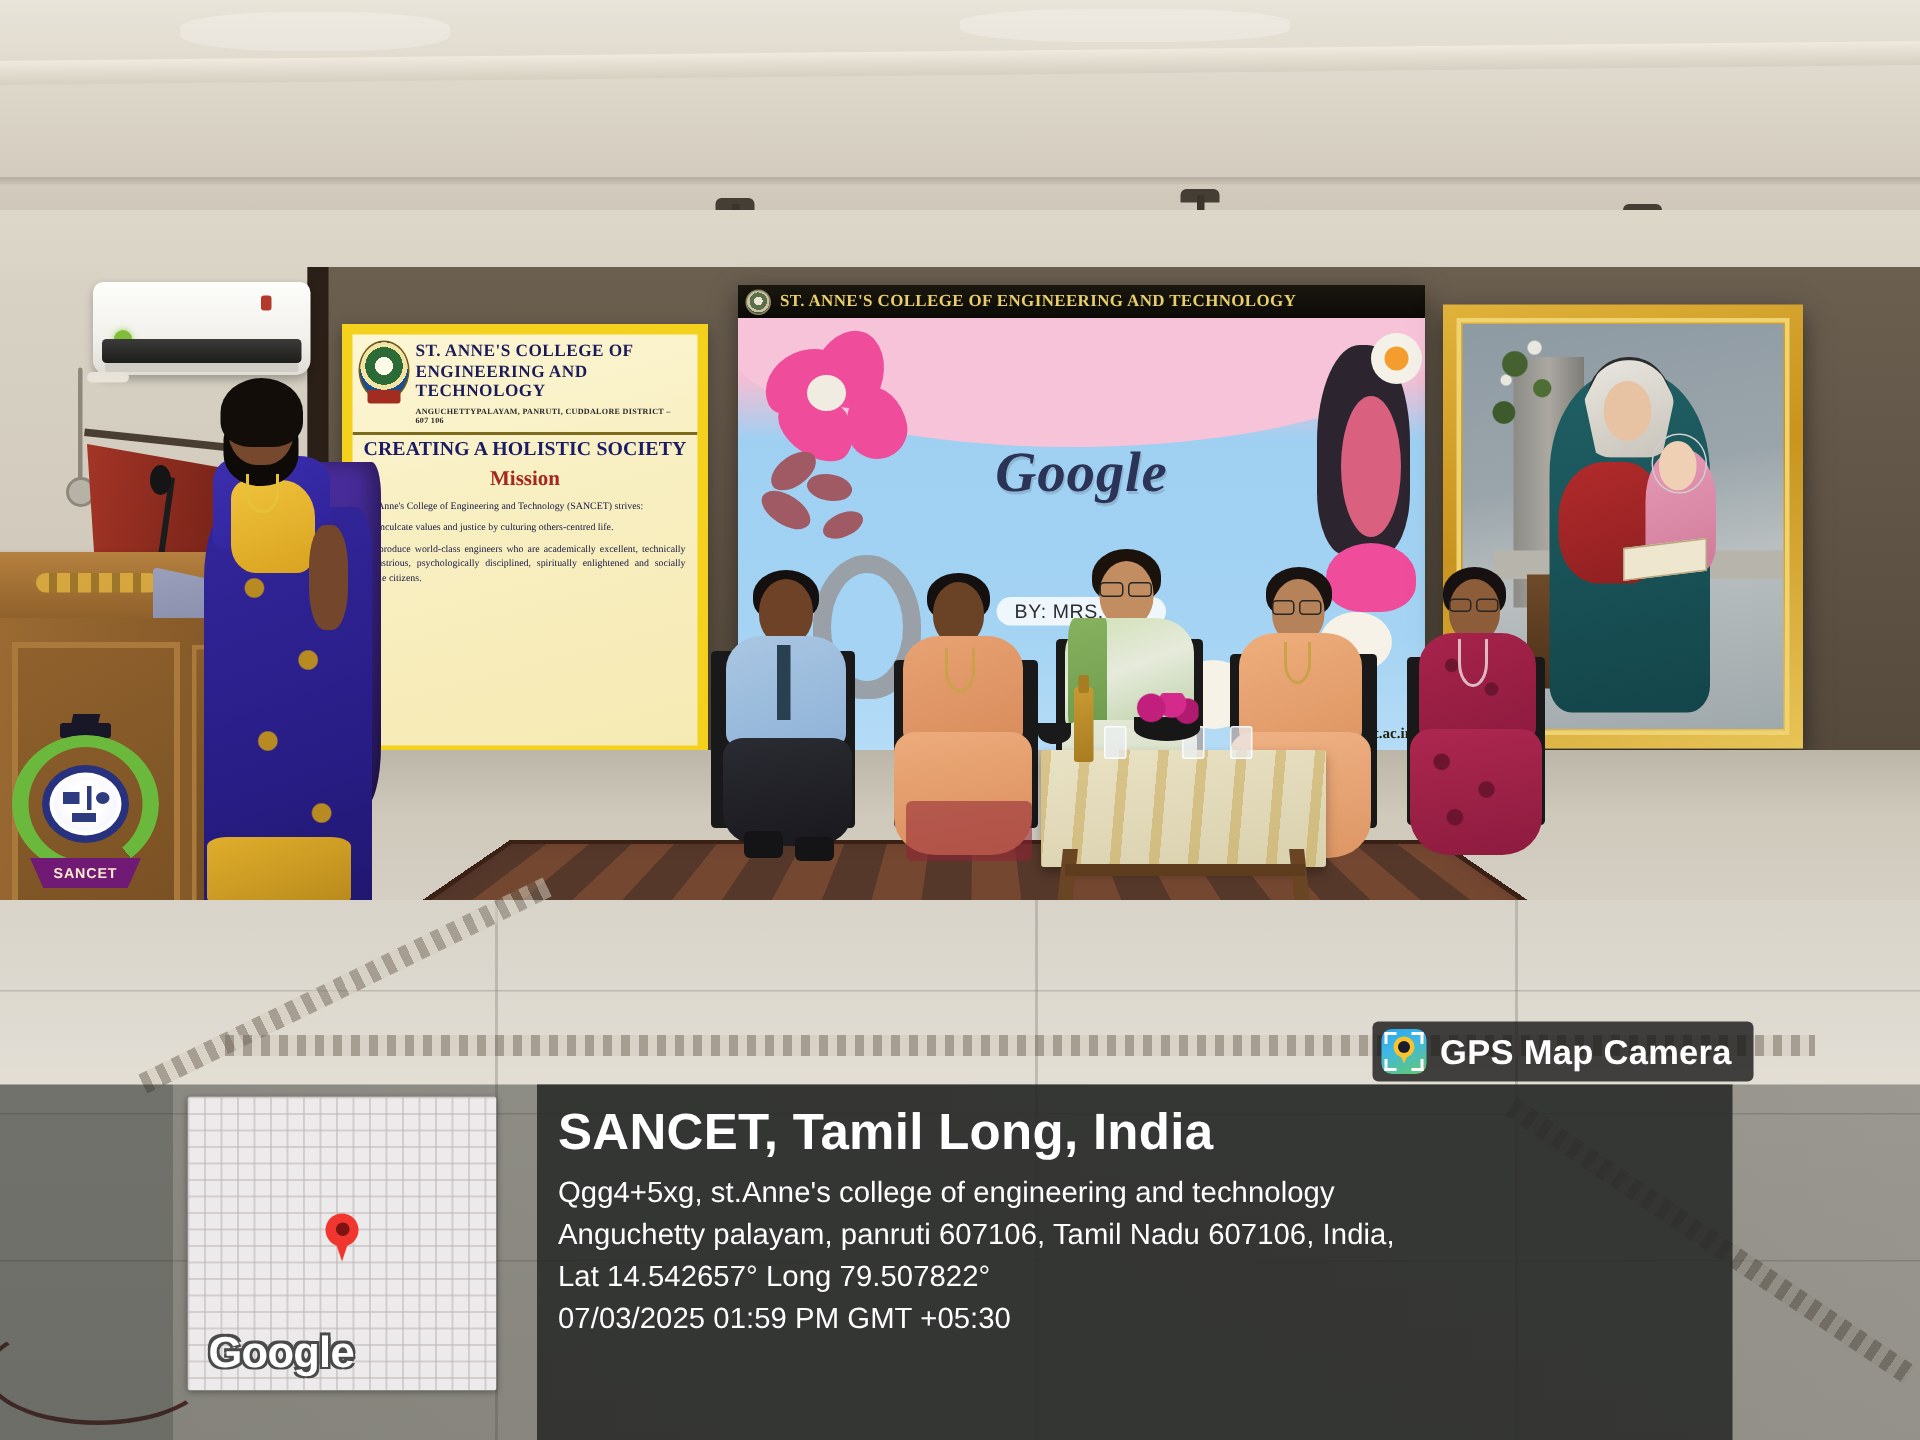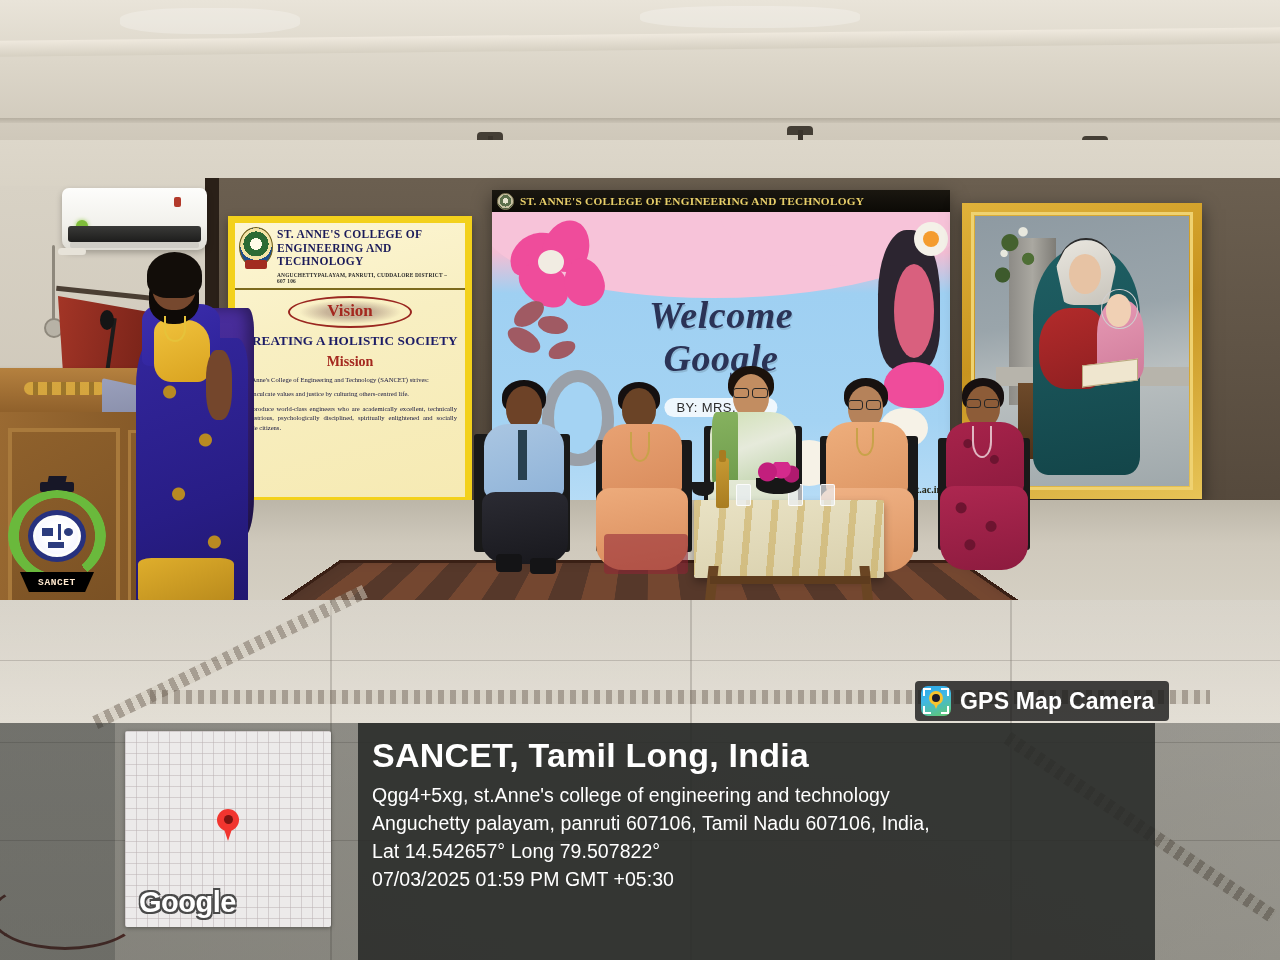--- a/index.html
+++ b/index.html
@@ -330,22 +330,22 @@
     position:absolute; left:24px; top:34px; width:58px; height:52px; border-radius:50%;
     background:#fdfdfb; border:5px solid #27317e;
   }
   .emb-inner{ position:absolute; left:32px; top:42px; width:42px; height:36px; border-radius:50%;
     background:radial-gradient(circle at 50% 45%,#fff 0 40%,#eef 100%); }
   .emb-ico{ position:absolute; background:#2c3c7e; }
   .emb-cap{ position:absolute; left:36px; top:6px; width:34px; height:10px; background:#171727; border-radius:2px; }
   .emb-cap:after{ content:""; position:absolute; left:8px; top:-6px; width:18px; height:8px; background:#171727; transform:skewX(-12deg);}
   .emb-ribbon{
     position:absolute; left:16px; top:96px; width:74px; height:20px;
-    background:#000000; clip-path:polygon(0 0,100% 0,88% 100%,12% 100%);
-    color:#ffe9cf; font-family:Liberation Mono, monospace; font-size:9.5px; font-weight:bold;
+    background:#701a75; clip-path:polygon(0 0,100% 0,88% 100%,12% 100%);
+    color:#ffe9cf; font-family:Liberation Sans, sans-serif; font-size:9.5px; font-weight:bold;
     display:flex; align-items:center; justify-content:center; letter-spacing:.6px;
   }
 
   
   .speaker{ position:absolute; left:130px; top:258px; width:140px; height:400px; }
   .sp-head{ position:absolute; left:22px; top:0; width:44px; height:52px; border-radius:48% 48% 44% 44%; background:#76482e;}
   .sp-hair{ position:absolute; left:17px; top:-6px; width:55px; height:46px; border-radius:50% 50% 36% 36%; background:#120d09;}
   .sp-hair2{ position:absolute; left:19px; top:22px; width:50px; height:44px; border-radius:30% 30% 48% 48%; background:#0e0a07;}
   .sp-blouse{ position:absolute; left:12px; top:46px; width:78px; height:62px; border-radius:26% 26% 10% 10%;
     background:linear-gradient(150deg,#3d2fae,#2e229a); }
@@ -497,24 +497,20 @@
     <div class="mic-head"></div>
 
     <div class="banner">
       <div class="banner-inner">
         <div class="banner-head">
           <div class="banner-seal"></div>
           <div class="bh1">ST. ANNE'S COLLEGE OF</div>
           <div class="bh1">ENGINEERING AND TECHNOLOGY</div>
           <div class="bh2">ANGUCHETTYPALAYAM, PANRUTI, CUDDALORE DISTRICT – 607 106</div>
         </div>
-        <div class="vision-wrap">
-          <div class="vision-eye"></div>
-          <div class="vision-txt">Vision</div>
-        </div>
         <div class="holistic">CREATING A HOLISTIC SOCIETY</div>
         <div class="mission-txt">Mission</div>
         <div class="banner-body">
           <p>St. Anne's College of Engineering and Technology (SANCET) strives:</p>
           <p>To inculcate values and justice by culturing others-centred life.</p>
           <p>To produce world-class engineers who are academically excellent, technically industrious, psychologically disciplined, spiritually enlightened and socially liable citizens.</p>
         </div>
       </div>
     </div>
 
@@ -543,21 +539,20 @@
         <div class="blob" style="right:16px;top:52px;width:40px;height:94px;background:#d9607e;border-radius:50%;"></div>
         <div class="blob" style="right:2px;top:10px;width:34px;height:34px;background:#f4f1e8;border-radius:50%;"></div>
         <div class="blob" style="right:11px;top:19px;width:16px;height:16px;background:#f49c2e;border-radius:50%;"></div>
         <div class="blob" style="right:6px;top:150px;width:60px;height:46px;background:#ef4c9b;border-radius:50% 50% 40% 40%;"></div>
         <div class="blob" style="right:22px;top:196px;width:48px;height:40px;background:#f6f2e7;border-radius:50%;"></div>
         <div class="blob" style="right:34px;top:236px;width:44px;height:38px;background:#f6b26b;border-radius:50%;"></div>
         <div class="blob" style="left:290px;top:228px;width:54px;height:46px;background:#f6f2e7;border-radius:50%;"></div>
         <div class="blob" style="left:332px;top:244px;width:40px;height:34px;background:#f6b26b;border-radius:50%;"></div>
 
         <div class="slide-title">
-          <div>Welcome</div>
           <div>Google</div>
         </div>
         <div class="slide-by">BY: MRS. T      HI</div>
 
         <div class="slide-footer">
           <span>TTYPA</span>
           <span>6</span>
           <span>cet.ac.in</span>
         </div>
       </div>

